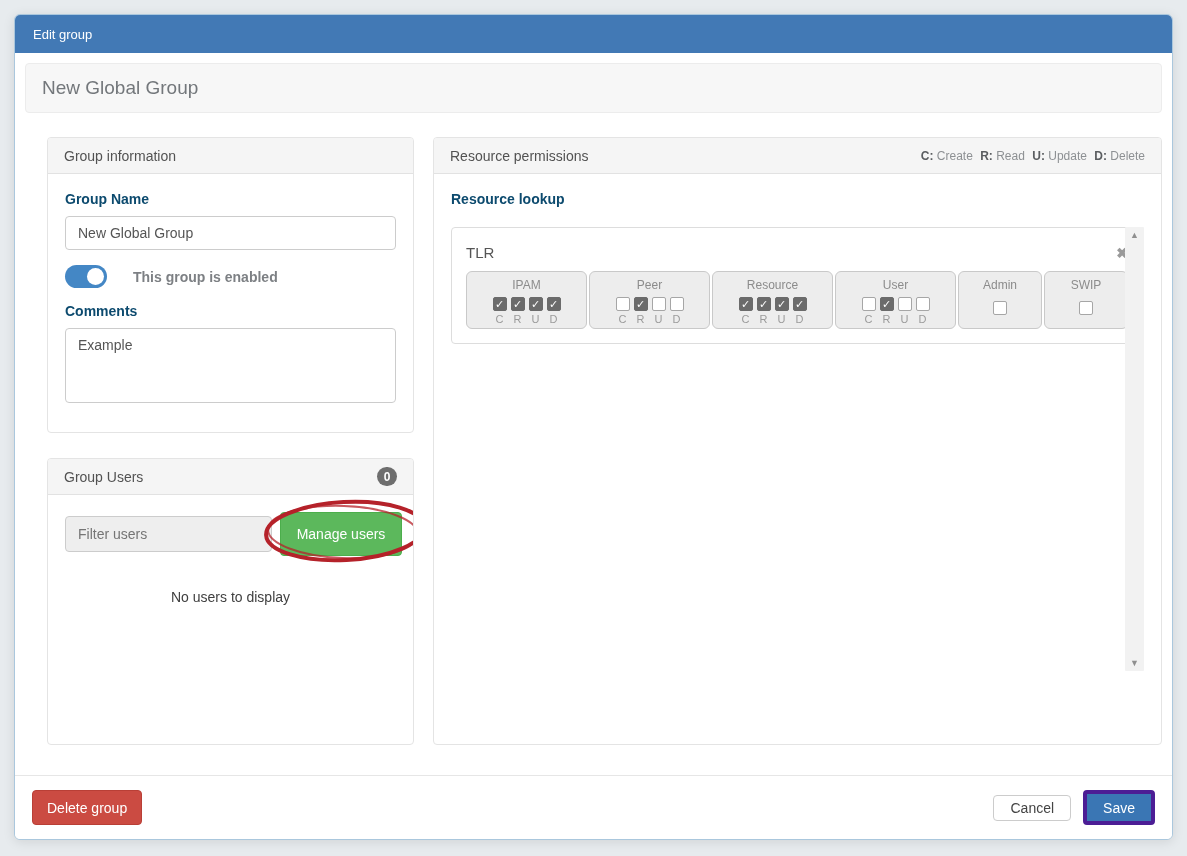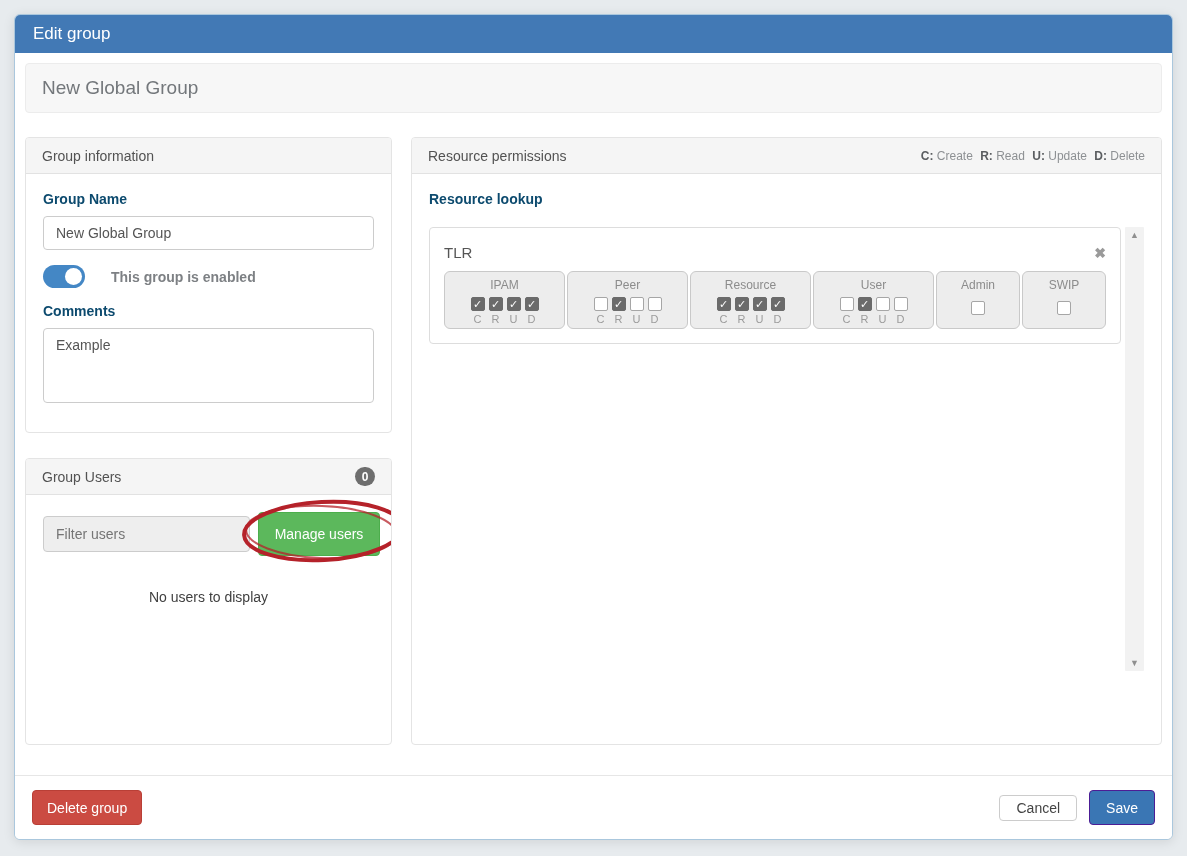--- a/index.html
+++ b/index.html
@@ -16,36 +16,36 @@
     background: #fff;
     border: 1px solid #aac7dd;
     border-radius: 6px;
     box-shadow: 0 2px 12px rgba(0,0,0,.10);
     display: flex; flex-direction: column;
   }
   .modal-header {
     height: 38px; flex: 0 0 38px;
     background: #4279b5;
     border-radius: 5px 5px 0 0;
-    color: #fff; font-size: 17px;
+    color: #fff; font-size: 13px;
     display: flex; align-items: center;
     padding: 0 18px;
   }
   .modal-body { flex: 1 1 auto; padding: 10px; overflow: hidden; }
   .title-box {
     height: 50px;
     background: #f7f7f7;
     border: 1px solid #ececec;
     border-radius: 4px;
     display: flex; align-items: center;
     padding: 0 16px;
     color: #73777b; font-size: 19px;
     margin-bottom: 24px;
   }
-  .columns { display: flex; gap: 19px; }
+  .columns { display: flex; gap: 19px; margin-left: 22px; }
   .left-col { width: 367px; flex: 0 0 367px; display: flex; flex-direction: column; }
   .right-col { flex: 1 1 auto; }
 
   .panel {
     border: 1px solid #e4e4e4;
     border-radius: 4px;
     background: #fff;
     overflow: hidden;
   }
   .panel-header {
@@ -223,21 +223,21 @@
     color: #fff;
   }
   .footer-right { display: flex; align-items: center; }
   .btn-default {
     height: 26px; padding: 0 16px;
     background: #fff; border: 1px solid #ccc;
     color: #444;
   }
   .btn-primary {
     height: 35px; padding: 0 16px; margin-left: 12px;
-    background: #3a76b4; border: 1px solid #4c1d95;
+    background: #3a76b4; border: 4px solid #4c1d95;
     color: #fff;
   }
 </style>
 </head>
 <body>
 
 <div class="modal">
 
   <div class="modal-header">
     <span>Edit group</span>

